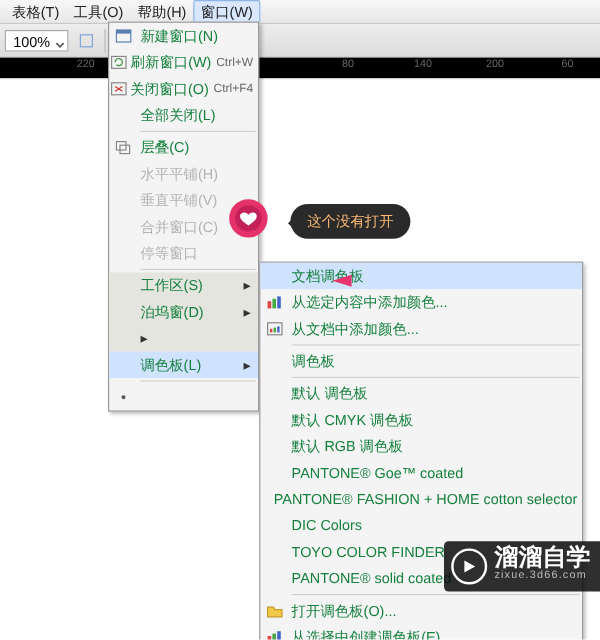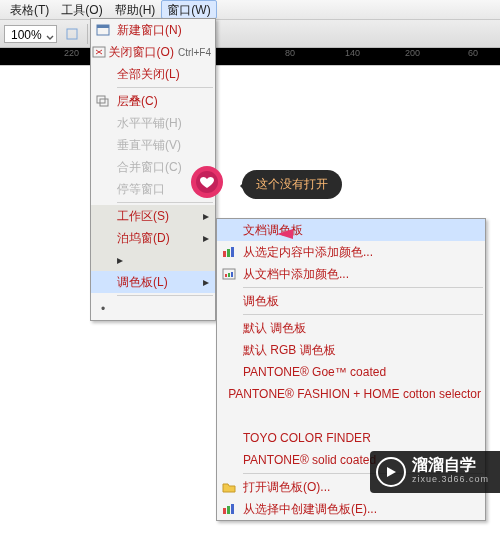--- a/index.html
+++ b/index.html
@@ -13,38 +13,38 @@
 .caret{width:8px;height:8px;display:inline-block}
 .caret svg{display:block}
 .btn{width:18px;height:18px;display:flex;align-items:center;justify-content:center;color:#666}
 .sep{width:1px;height:20px;background:#bbb}
 .canvas{position:absolute;left:0;top:66px;right:0;bottom:0;background:#fff}
 .ruler-h{position:absolute;left:0;right:0;top:48px;height:18px;background:#000000;border-bottom:1px solid #ccc}
 .ruler-h .tick{position:absolute;top:0;font-size:9px;color:#666}
 .dropdown{position:absolute;left:90px;top:18px;width:126px;background:#f4f4f4;border:1px solid #9b9b9b;box-shadow:2px 2px 3px rgba(0,0,0,.25)}
 .dd-row{height:22px;display:flex;align-items:center;padding-right:4px;position:relative}
 .dd-icon{width:24px;height:20px;display:flex;align-items:center;justify-content:center;color:#555}
-.dd-label{flex:1;padding-left:2px;color:#b91c1c;white-space:nowrap}
+.dd-label{flex:1;padding-left:2px;color:#15803d;white-space:nowrap}
 .dd-short{color:#666;font-size:10px;padding-left:4px}
 .dd-arrow{width:10px;text-align:center;color:#333}
 .dd-sep{height:1px;background:#cfcfcf;margin:2px 2px 2px 26px}
 .dd-row.disabled .dd-label,.dd-row.disabled .dd-icon{color:#b3b3b3}
 .dd-row.hover{background:#cfe3ff}
 .dd-row.hl{background:#e5e5e0}
 .submenu{position:absolute;left:216px;top:218px;width:270px;background:#f4f4f4;border:1px solid #9b9b9b;box-shadow:2px 2px 3px rgba(0,0,0,.25)}
 .submenu .dd-row.sel{background:#cfe3ff}
 .callout{position:absolute;left:186px;top:164px;z-index:5}
 .callout-heart{width:42px;height:42px}
 .callout-bubble{position:absolute;left:56px;top:6px;background:#2a2a2a;color:#fdba74;border-radius:16px;padding:6px 14px;white-space:nowrap}
 .callout-bubble:before{content:"";position:absolute;left:-8px;top:10px;border:6px solid transparent;border-right-color:#2a2a2a}
 .arrow-ann{position:absolute;left:275px;top:225px;z-index:6}
 .watermark{position:absolute;right:0;bottom:40px;width:130px;height:42px;background:rgba(10,10,10,.85);color:#fff;display:flex;align-items:center;padding:4px 6px;border-radius:4px 0 0 4px}
 .watermark .play{width:30px;height:30px;border:2px solid #fff;border-radius:50%;display:flex;align-items:center;justify-content:center;margin-right:6px}
 .watermark .txt{line-height:14px}
-.watermark .txt .t1{font-size:16px;font-weight:600}
+.watermark .txt .t1{font-size:20px;font-weight:600}
 .watermark .txt .t2{font-size:9px;letter-spacing:1px;color:#bbb}
 svg{display:block}
 </style>
 </head>
 <body>
 
 <div class="menubar">
   <span class="item">表格(T)</span>
   <span class="item">工具(O)</span>
   <span class="item">帮助(H)</span>
@@ -90,20 +90,30 @@
           <rect x="1" y="1" width="12" height="10" fill="none" stroke="#5a7fb0"></rect>
           <rect x="1" y="1" width="12" height="3" fill="#5a7fb0"></rect>
         </svg>
       </span>
     <span class="dd-label">新建窗口(N)</span>
   </div>
   <div class="dd-row">
     <span class="dd-icon">
         <svg width="14" height="12">
           <rect x="1" y="1" width="12" height="10" fill="none" stroke="#888"></rect>
+          <path d="M4 6a3 3 0 1 1 1 2" fill="none" stroke="#3a8f3a"></path>
+        </svg>
+      </span>
+    <span class="dd-label">刷新窗口(W)</span>
+    <span class="dd-short">Ctrl+W</span>
+  </div>
+  <div class="dd-row">
+    <span class="dd-icon">
+        <svg width="14" height="12">
+          <rect x="1" y="1" width="12" height="10" fill="none" stroke="#888"></rect>
           <path d="M4 4l6 4M10 4l-6 4" stroke="#c33"></path>
         </svg>
       </span>
     <span class="dd-label">关闭窗口(O)</span>
     <span class="dd-short">Ctrl+F4</span>
   </div>
   <div class="dd-row">
     <span class="dd-icon"></span>
     <span class="dd-label">全部关闭(L)</span>
   </div>
@@ -190,32 +200,37 @@
     <span class="dd-icon"></span>
     <span class="dd-label">调色板</span>
   </div>
   <div class="dd-sep"></div>
   <div class="dd-row">
       <span class="dd-icon"></span>
       <span class="dd-label">默认 调色板</span>
     </div>
   <div class="dd-row">
       <span class="dd-icon"></span>
+      <span class="dd-label">默认 CMYK 调色板</span>
+    </div>
+  <div class="dd-row">
+      <span class="dd-icon"></span>
       <span class="dd-label">默认 RGB 调色板</span>
     </div>
   <div class="dd-row">
       <span class="dd-icon"></span>
       <span class="dd-label">PANTONE® Goe™ coated</span>
     </div>
   <div class="dd-row">
       <span class="dd-icon"></span>
       <span class="dd-label">PANTONE® FASHION + HOME cotton selector</span>
     </div>
   <div class="dd-row">
       <span class="dd-icon"></span>
+      <span class="dd-label">DIC Colors</span>
     </div>
   <div class="dd-row">
       <span class="dd-icon"></span>
       <span class="dd-label">TOYO COLOR FINDER</span>
     </div>
   <div class="dd-row">
       <span class="dd-icon"></span>
       <span class="dd-label">PANTONE® solid coated</span>
     </div>
   <div class="dd-sep"></div>

